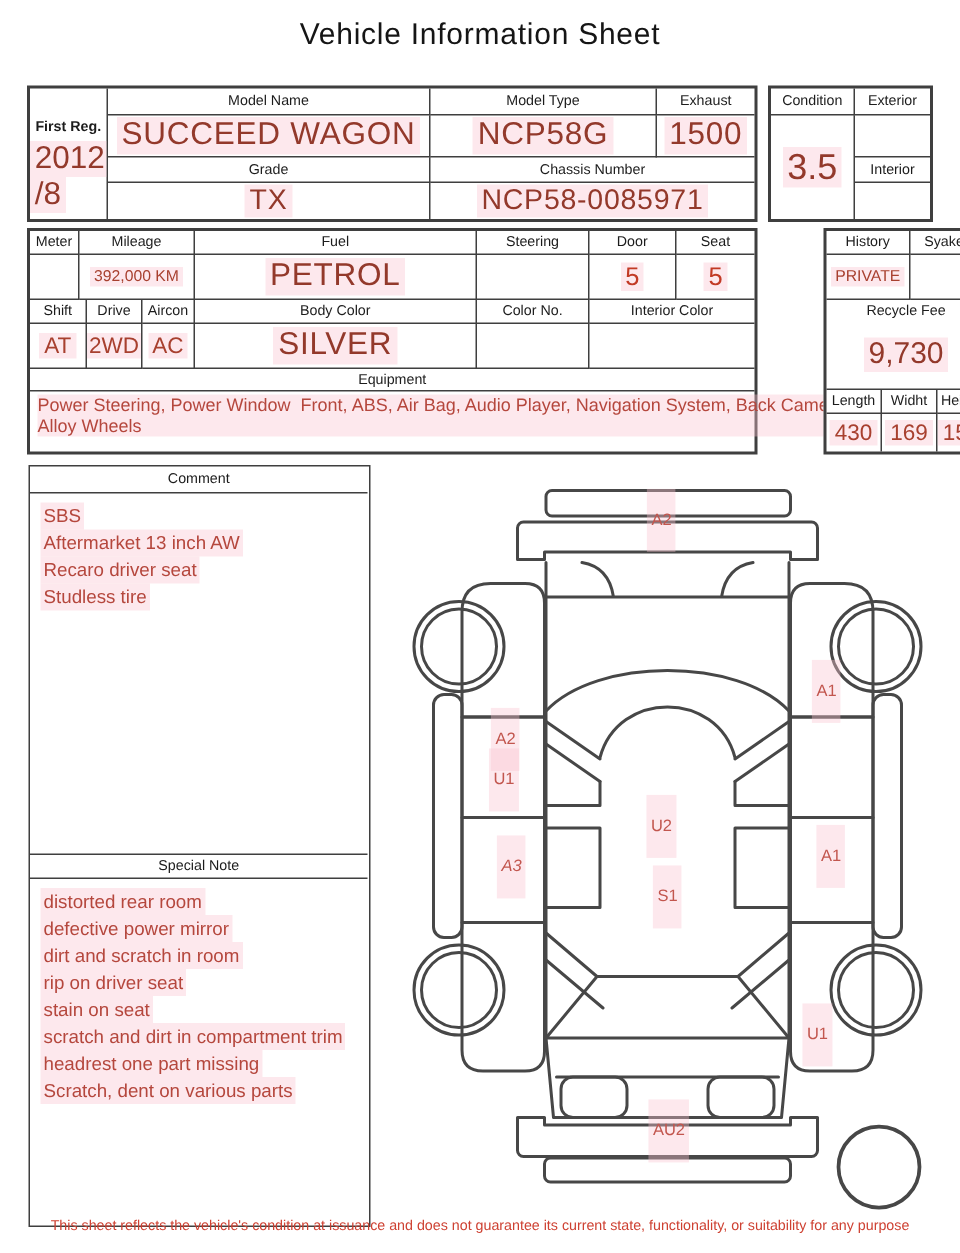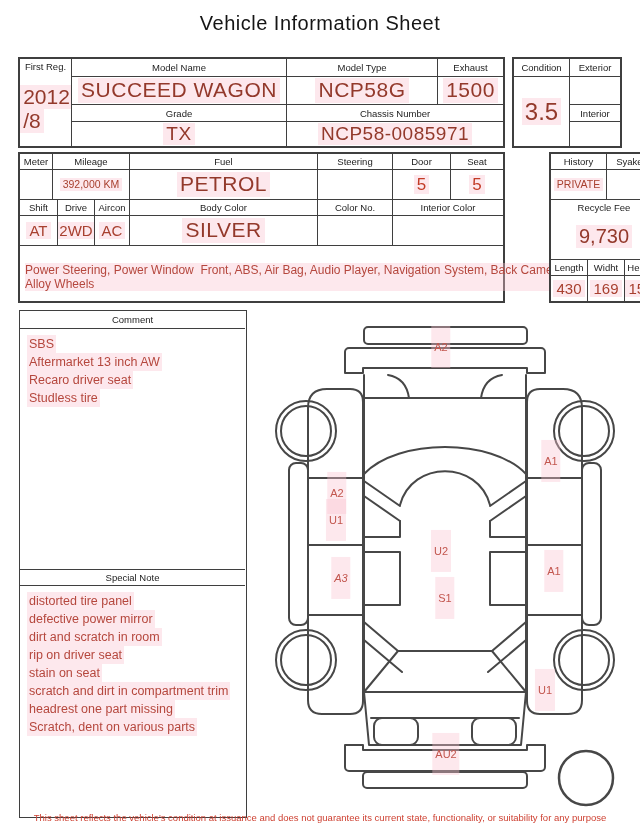--- a/index.html
+++ b/index.html
@@ -67,21 +67,21 @@
 </style>
 </head>
 <body>
 
 <div id="sheet">
 
   <div class="page-title">Vehicle Information Sheet</div>
 
   <div class="tbox" style="left:18px;top:57px;width:487px;height:91px;">
     <div class="cell br" style="left:0;top:0;width:52px;height:87px;flex-direction:column;justify-content:flex-start;">
-      <div class="hdr" style="padding-top:2px;">First Reg.</div>
+      <div class="hdr" style="padding-top:20px;font-weight:bold;">First Reg.</div>
       <div class="first-reg-val" style="flex:1;">
         <span class="hl">2012</span>
         <span class="hl">/8</span>
       </div>
     </div>
     <div class="cell hdr bb br" style="left:52px;top:0;width:215px;height:18px;">Model Name</div>
     <div class="cell bb br" style="left:52px;top:18px;width:215px;height:28px;">
         <span class="hl v-xl">SUCCEED WAGON</span>
       </div>
     <div class="cell br" style="left:52px;top:63px;width:215px;height:24px;">
@@ -149,20 +149,21 @@
       </div>
     <div class="cell hdr bb br" style="left:110px;top:46px;width:188px;height:16px;">Body Color</div>
     <div class="cell bb br" style="left:110px;top:62px;width:188px;height:30px;">
         <span class="hl v-xl">SILVER</span>
       </div>
     <div class="cell hdr bb br" style="left:298px;top:46px;width:75px;height:16px;">Color No.</div>
     <div class="cell bb br" style="left:298px;top:62px;width:75px;height:30px;"></div>
     <div class="cell hdr bb" style="left:373px;top:46px;width:110px;height:16px;">Interior Color</div>
     <div class="cell bb" style="left:373px;top:62px;width:110px;height:30px;"></div>
 
+    <div class="cell hdr bb" style="left:0;top:92px;width:483px;height:15px;">Equipment</div>
     <div class="cell equip-text" style="left:0;top:107px;width:577px;height:40px;">
         <span>Power Steering, Power Window  Front, ABS, Air Bag, Audio Player, Navigation System, Back Camera, Alloy Wheels</span>
       </div>
   </div>
 
   <div class="tbox" style="left:512px;top:152px;width:108px;height:151px;margin-left:37px;">
     <div class="cell hdr bb br" style="left:0;top:0;width:56px;height:16px;">History</div>
     <div class="cell bb br" style="left:0;top:16px;width:56px;height:30px;">
         <span class="hl v-sm">PRIVATE</span>
       </div>
@@ -191,21 +192,21 @@
   <div class="tbox thin" style="left:19px;top:310px;width:228px;height:508px;">
     <div class="cell hdr bb" style="left:0;top:0;width:225px;height:18px;">Comment</div>
     <div class="cell notes-content" style="left:0;top:18px;width:225px;height:240px;">
         <div class="note-line">SBS</div>
         <div class="note-line">Aftermarket 13 inch AW</div>
         <div class="note-line">Recaro driver seat</div>
         <div class="note-line">Studless tire</div>
       </div>
     <div class="cell hdr bt bb" style="left:0;top:258px;width:225px;height:17px;">Special Note</div>
     <div class="cell notes-content" style="left:0;top:275px;width:225px;height:230px;">
-        <div class="note-line">distorted tire panel</div>
+        <div class="note-line">distorted rear room</div>
         <div class="note-line">defective power mirror</div>
         <div class="note-line">dirt and scratch in room</div>
         <div class="note-line">rip on driver seat</div>
         <div class="note-line">stain on seat</div>
         <div class="note-line">scratch and dirt in compartment trim</div>
         <div class="note-line">headrest one part missing</div>
         <div class="note-line">Scratch, dent on various parts</div>
       </div>
   </div>
 

